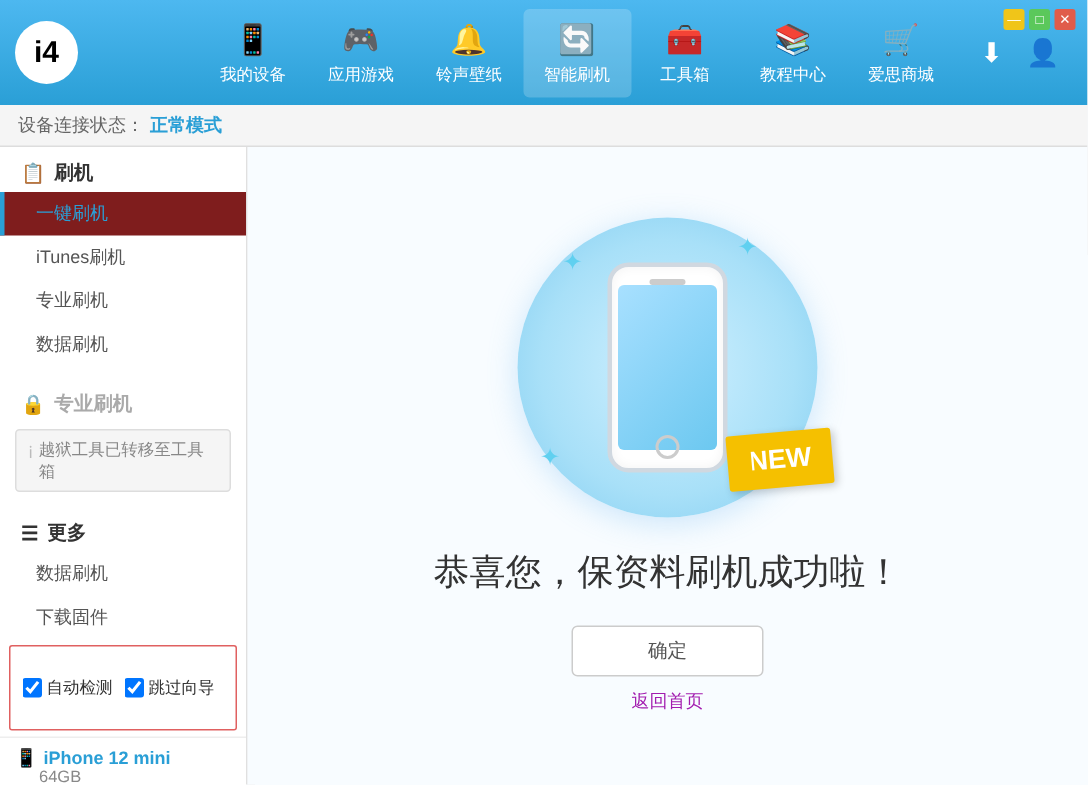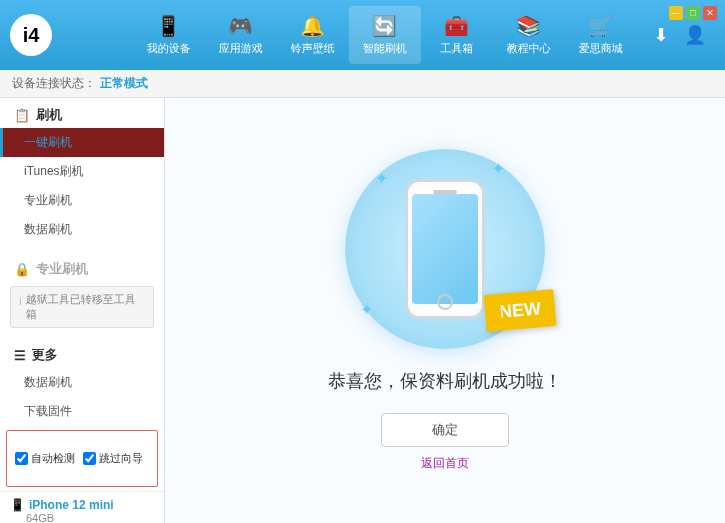--- a/index.html
+++ b/index.html
@@ -187,21 +187,21 @@
     .sparkle {
       position: absolute;
       color: #60d0f0;
       font-size: 16px;
     }
     .sparkle-1 { top: 20px; left: 30px; }
     .sparkle-2 { top: 10px; right: 40px; }
     .sparkle-3 { bottom: 30px; left: 15px; }
 
     .success-text {
-      font-size: 18px; color: #333; margin-bottom: 20px; font-weight: normal; text-align: right;
+      font-size: 24px; color: #333; margin-bottom: 20px; font-weight: normal; text-align: right;
     }
     .confirm-btn {
       background: #fff;
       border: 1px solid #ccc;
       border-radius: 4px;
       padding: 7px 50px;
       font-size: 13px;
       color: #555;
       cursor: pointer;
       margin-bottom: 8px;

